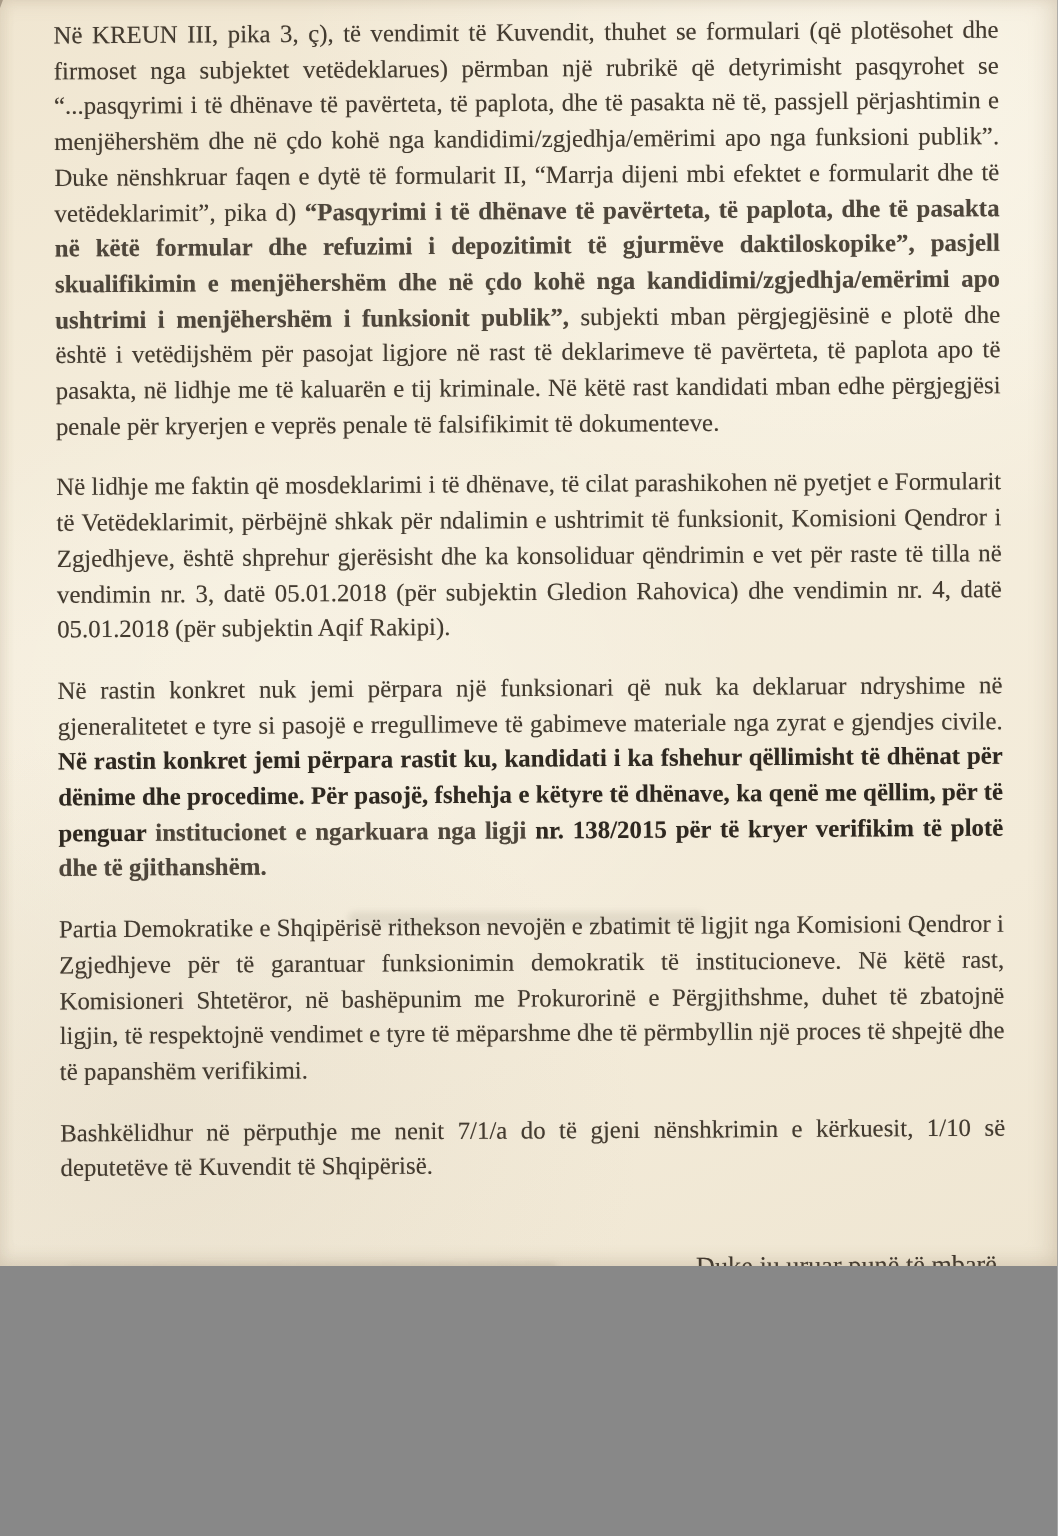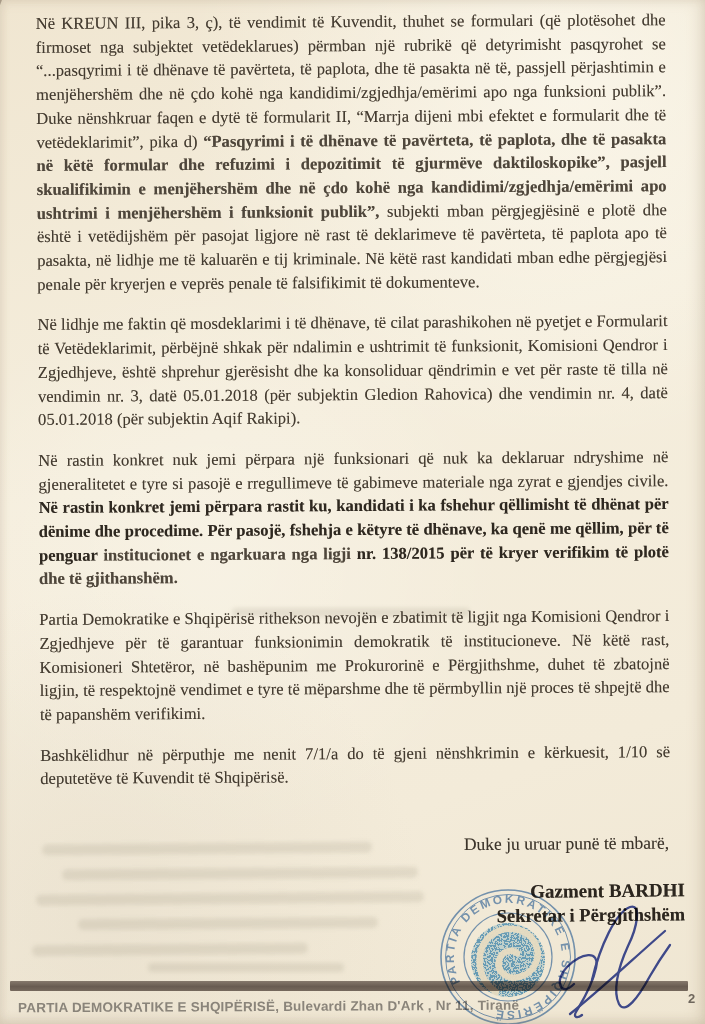--- a/index.html
+++ b/index.html
@@ -1,18 +1,18 @@
 <!DOCTYPE html>
 <html><head>
 <meta charset="utf-8">
 <style>
   html,body{margin:0;padding:0;background:#888;}
   .page{
     position:relative;
-    width:705px;height:1024px;
+    width:705px;height:844px;
     margin:0 auto;
     overflow:hidden;
     background:
       radial-gradient(90% 60% at 80% 8%, rgba(255,253,245,.55), rgba(255,253,245,0) 60%),
       radial-gradient(70% 50% at 15% 90%, rgba(221,211,192,.35), rgba(221,211,192,0) 65%),
       radial-gradient(60% 40% at 30% 55%, rgba(255,255,250,.25), rgba(255,255,250,0) 70%),
       linear-gradient(160deg,#f0e6d1 0%,#f5eedd 40%,#f3ebd9 75%,#efe6d2 100%);
     font-family:"Liberation Serif", serif;
   }
   .page::after{

